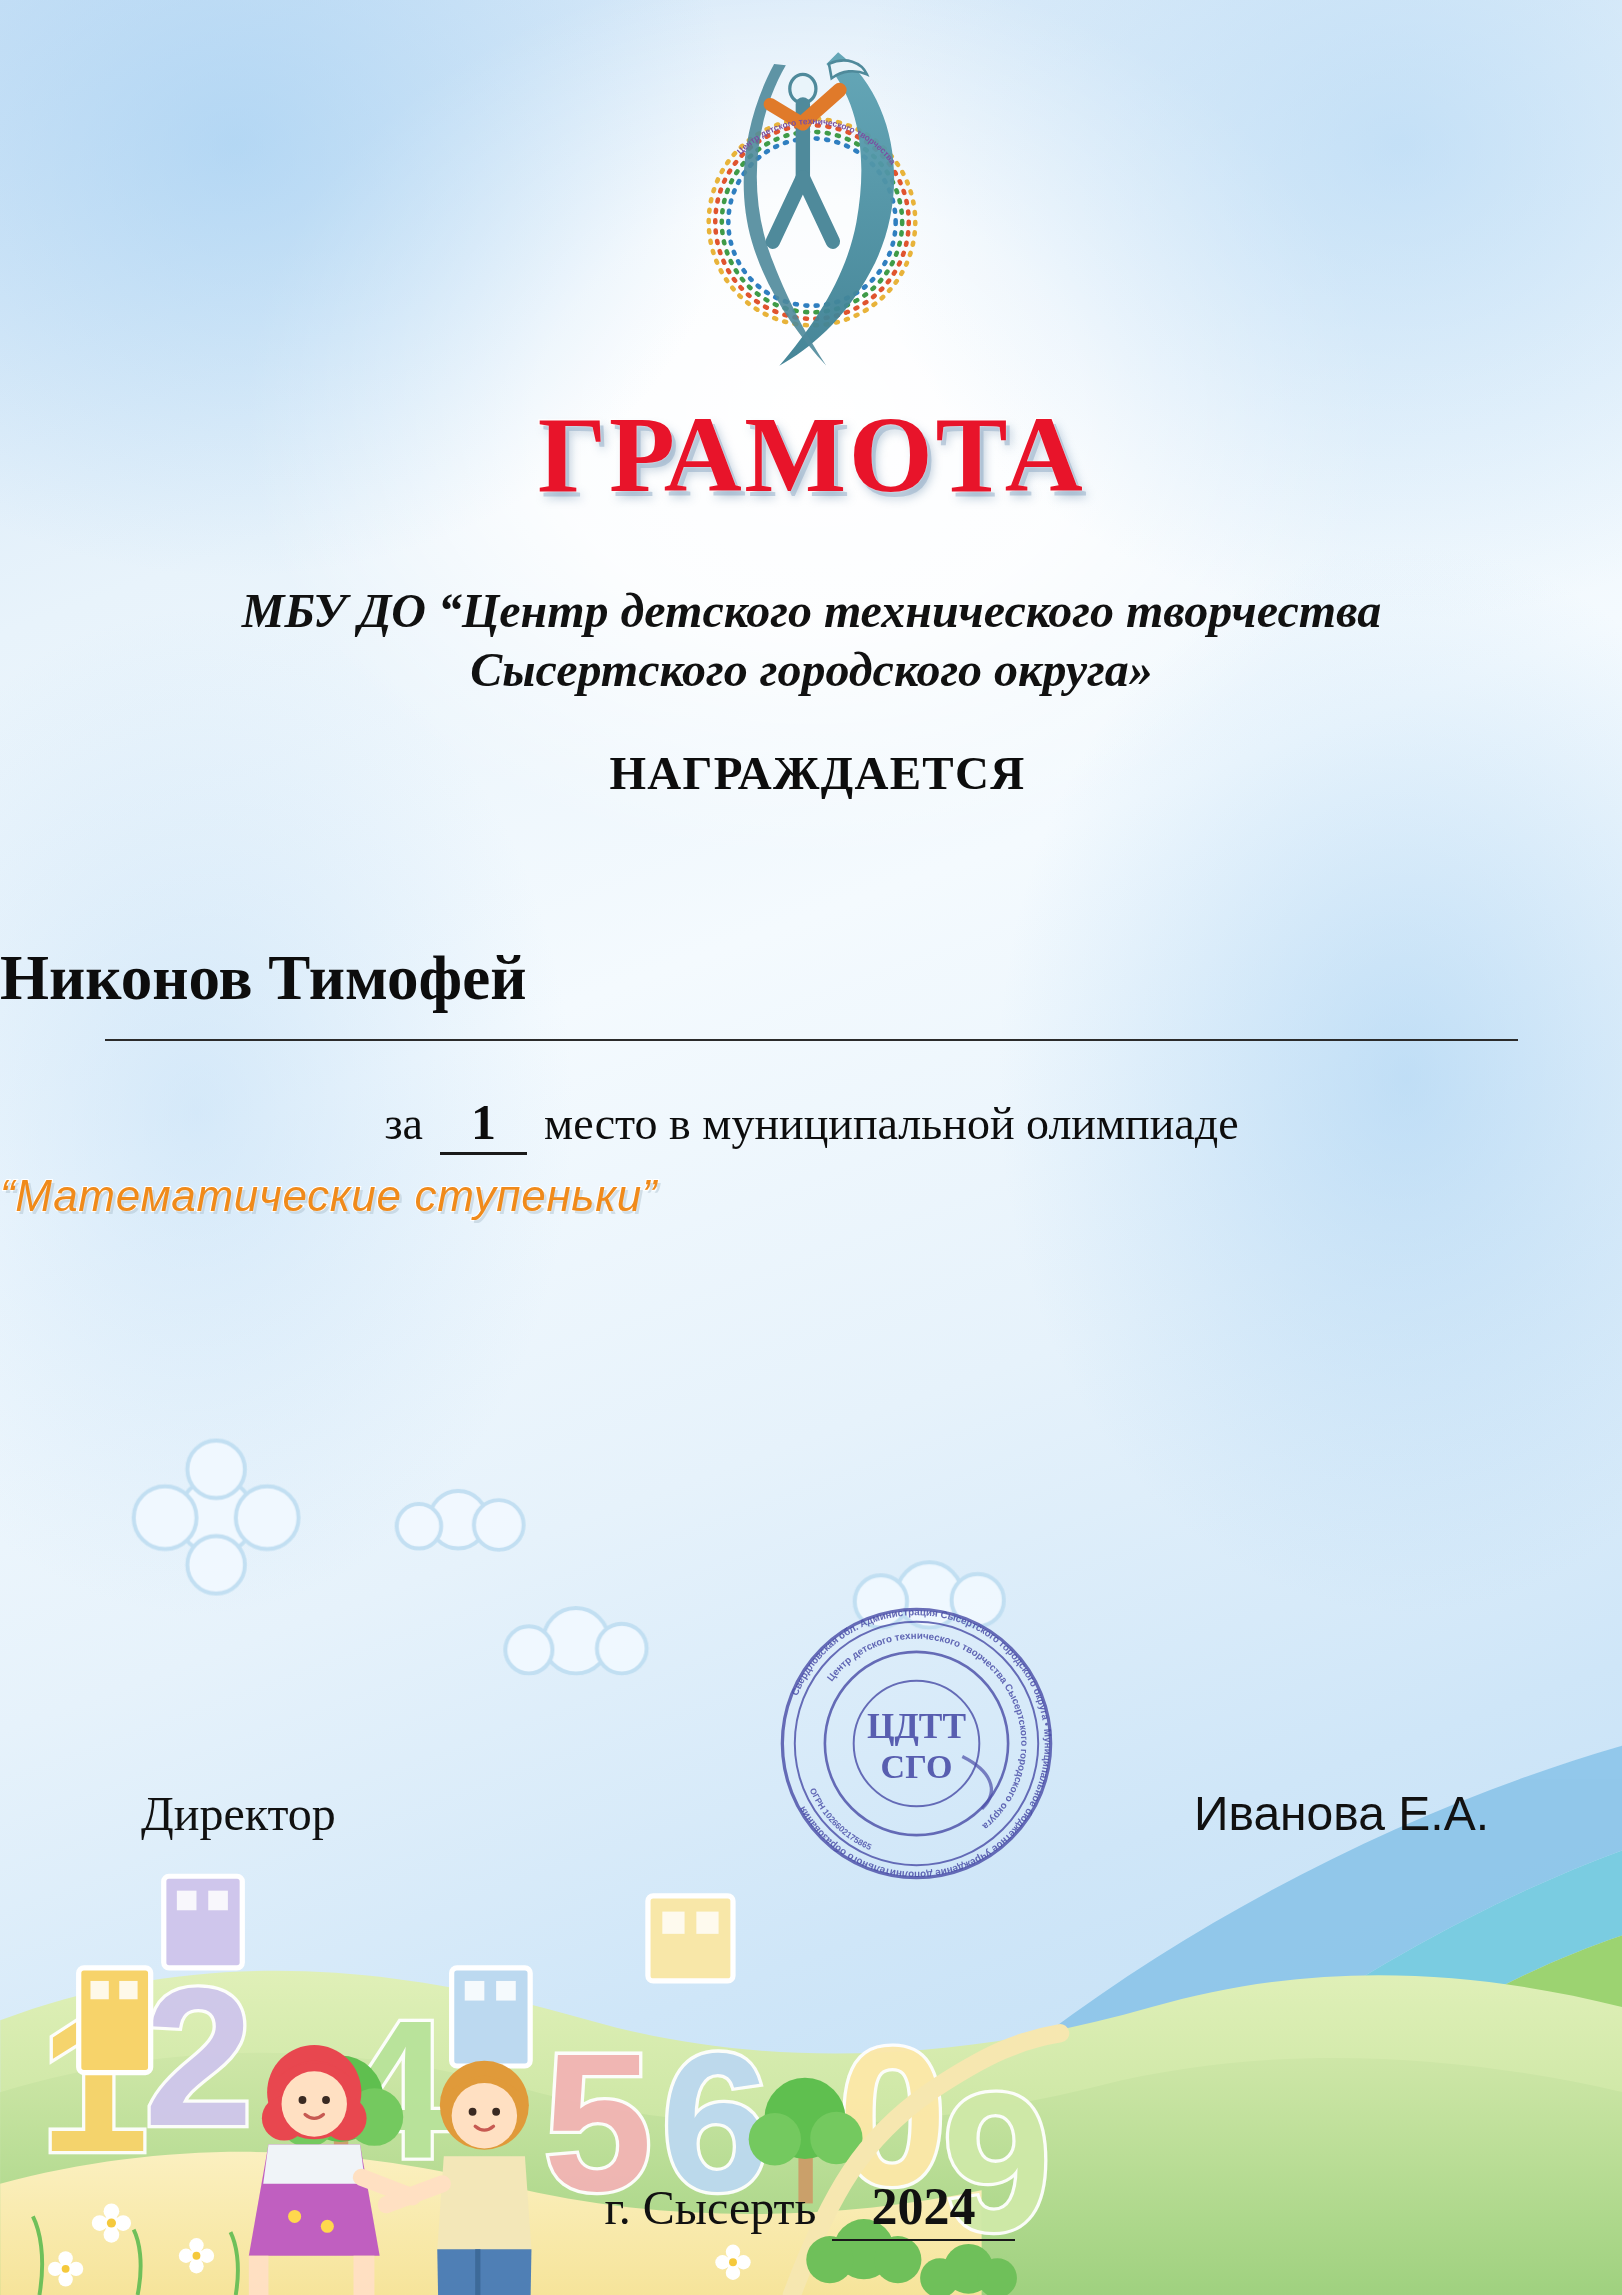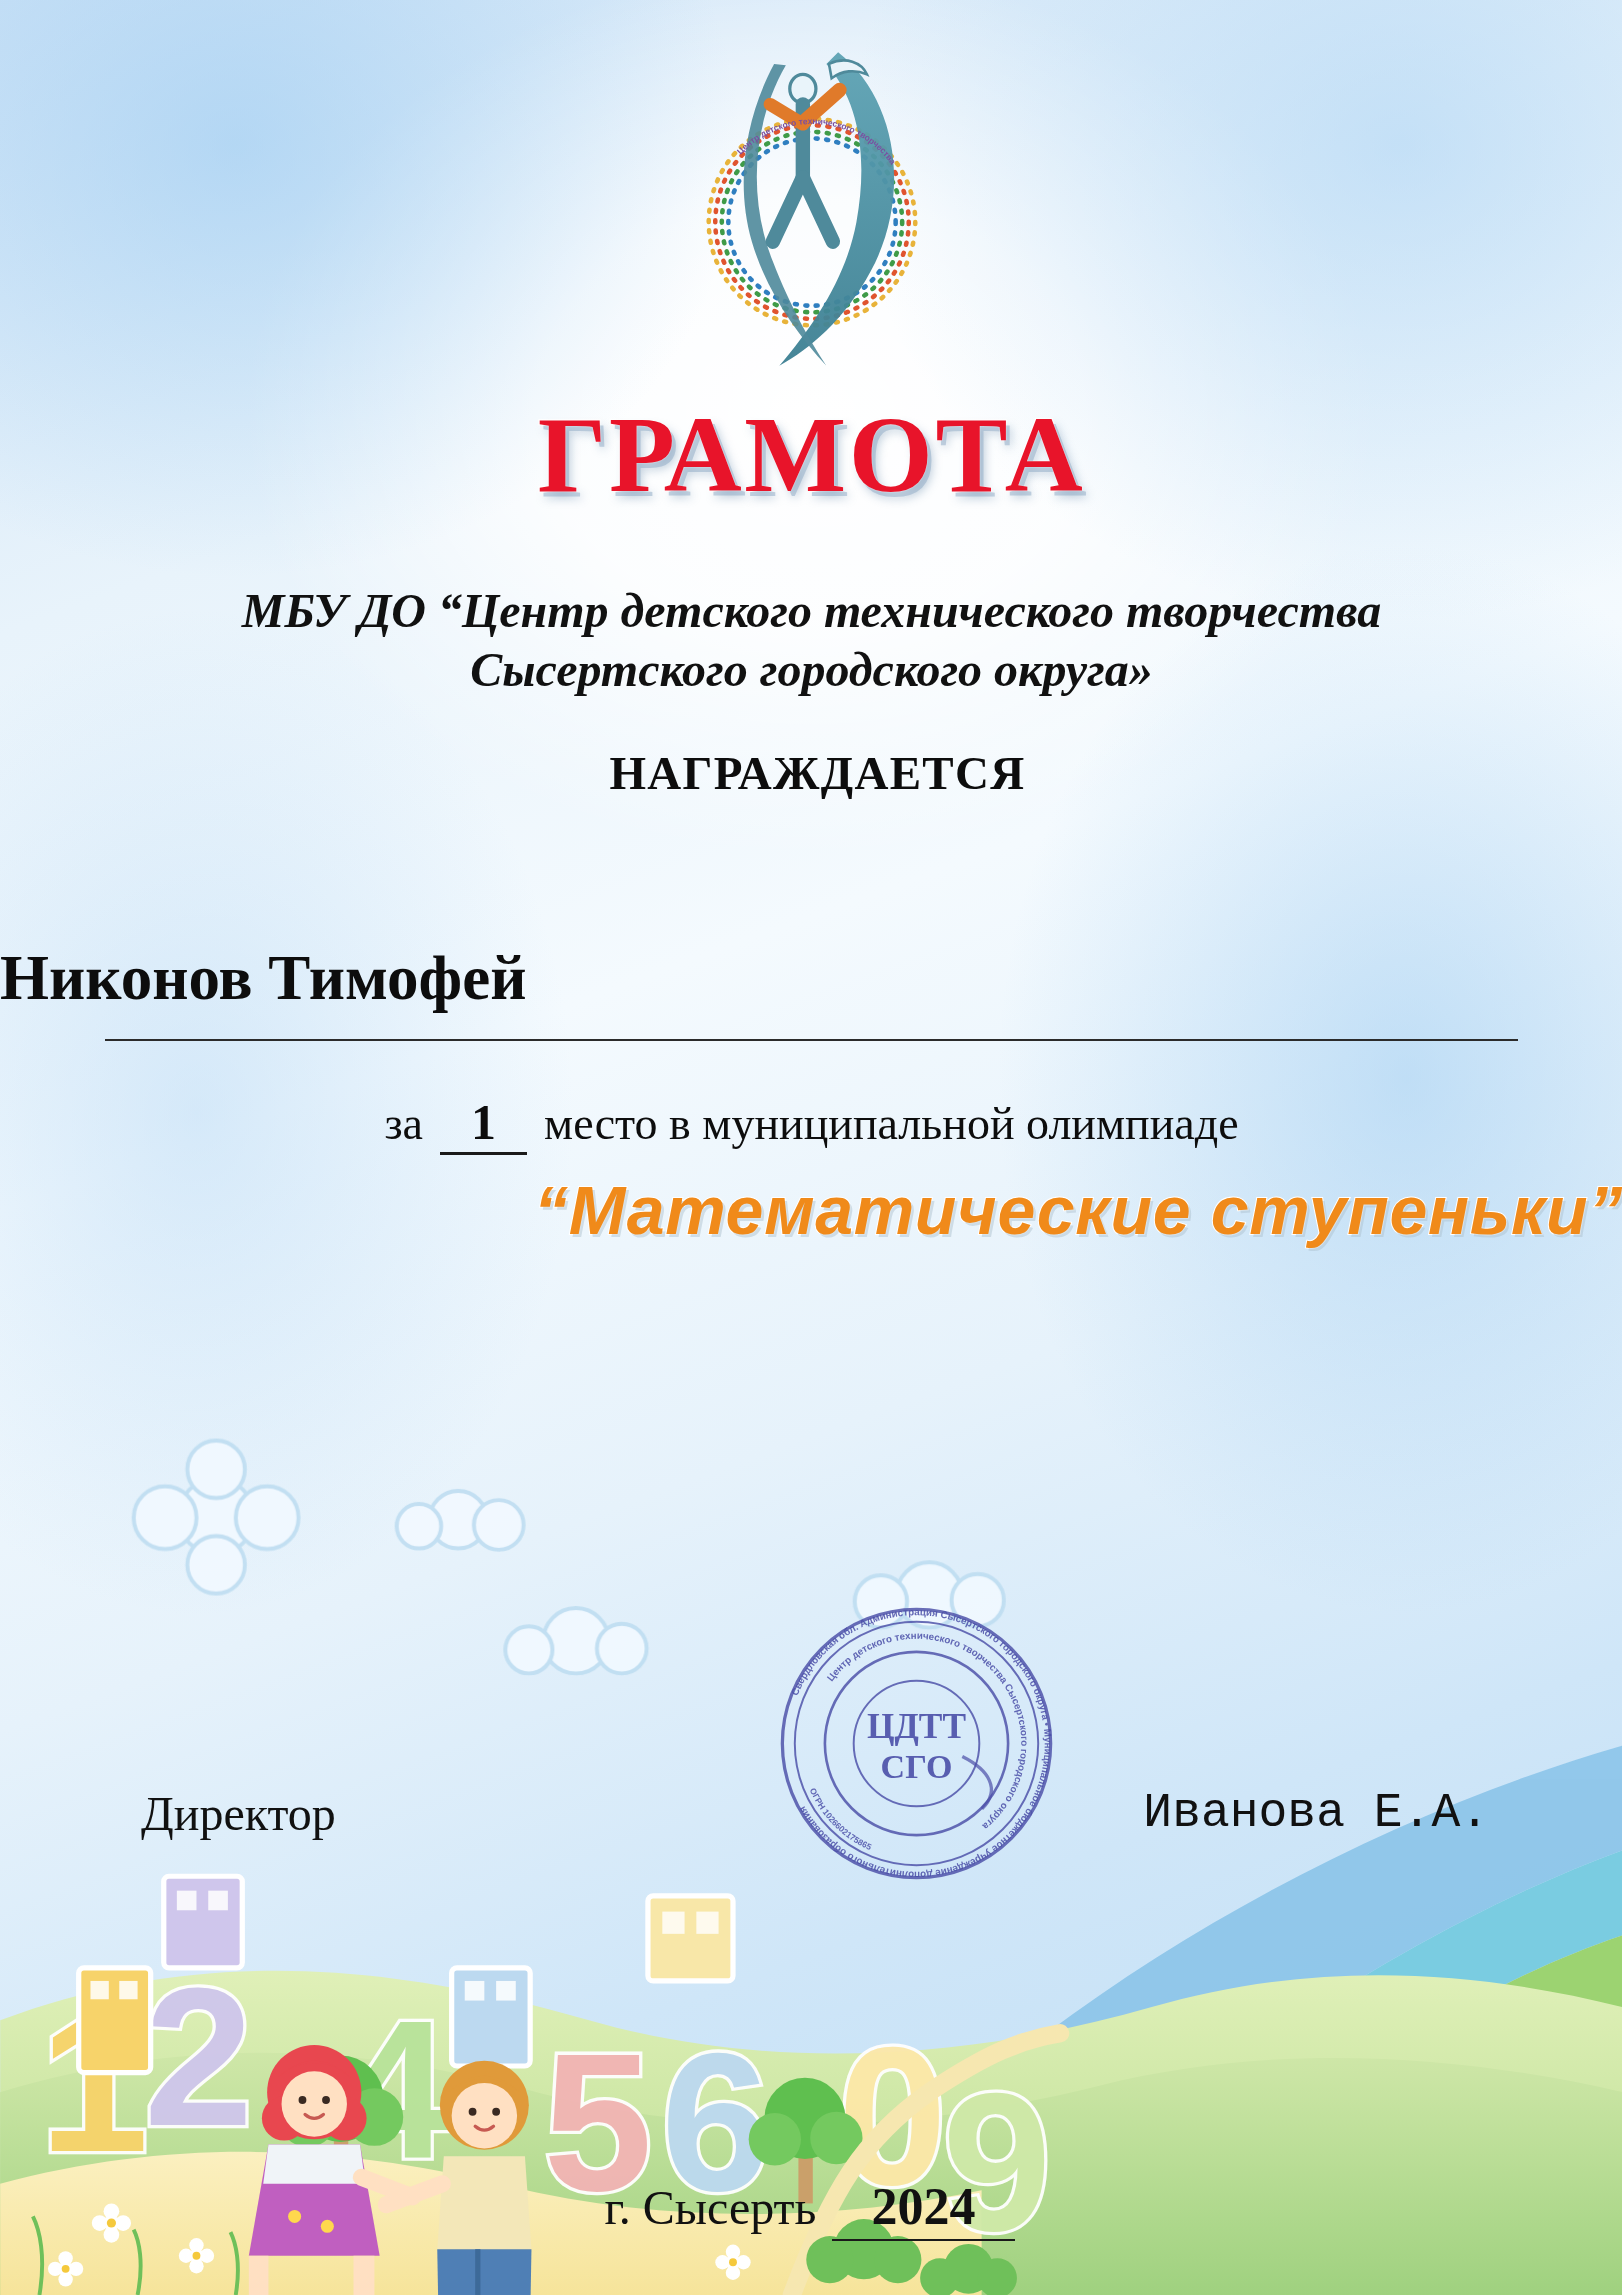--- a/index.html
+++ b/index.html
@@ -136,25 +136,25 @@
     left: 5.2px; right: 5.2px;
     bottom: -3.9px;
     height: 2.6px;
     background: #1a1a1a;
   }
 
   .subject {
     position: absolute;
     left: 0; right: 0;
     top: 1171px;
-    text-align: right;
+    text-align: left;
     font-family: "Liberation Sans", sans-serif;
     font-style: italic;
-    font-weight: bold;
-    font-size: 68px;
+    font-weight: normal;
+    font-size: 44px;
     letter-spacing: 0.7px;
     color: #f08a1a;
     -webkit-text-stroke: 2px #ffffff;
     paint-order: stroke fill;
     text-shadow: 2.6px 3.3px 0 rgba(170,190,205,0.45);
   }
 
   
   .scene { position: absolute; left: 0; bottom: 0; width: 1623px; height: 916px; pointer-events: none; }
 
@@ -173,21 +173,21 @@
     left: 141px;
     top: 1786px;
     font-family: "Liberation Serif", serif;
     font-size: 48px;
     color: #111111;
   }
   .director-name {
     position: absolute;
     right: 134px;
     top: 1786px;
-    font-family: Liberation Mono, monospace;
+    font-family: Liberation Sans, sans-serif;
     font-size: 48px;
     color: #111111;
   }
 
   .city-line {
     position: absolute;
     left: 0; right: 0;
     bottom: 59px;
     text-align: center;
     font-family: "Liberation Serif", serif;

